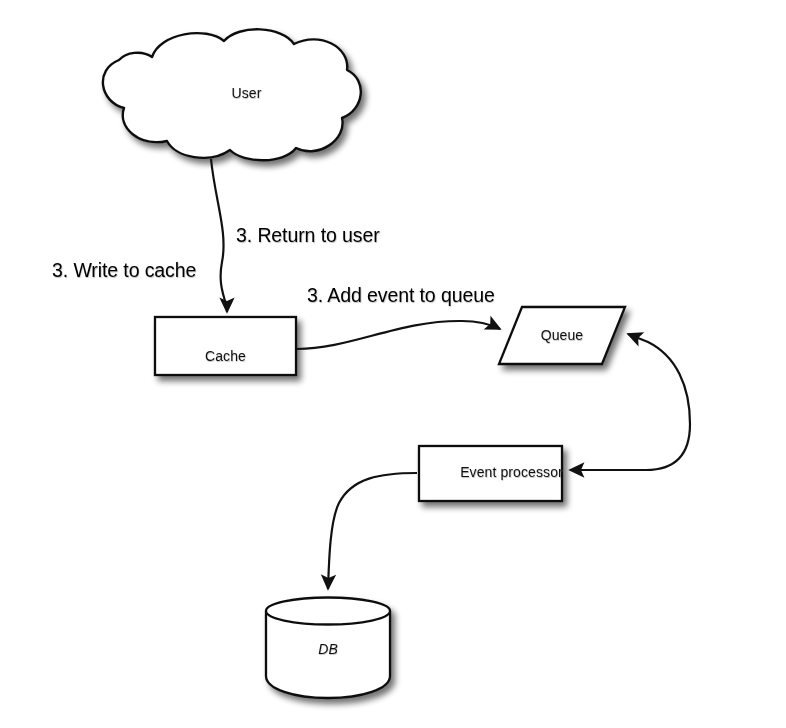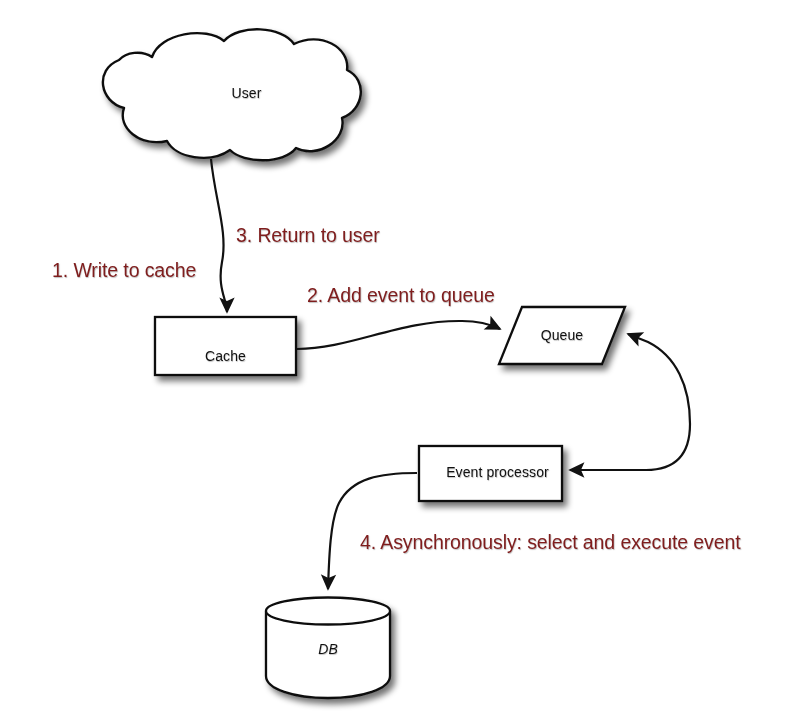--- a/index.html
+++ b/index.html
@@ -35,21 +35,21 @@
     color: #111111;
     text-align: center;
     white-space: nowrap;
     letter-spacing: 0.1px;
     text-shadow: 0.6px 0.6px 0.8px rgba(120,120,120,0.45);
   }
   .step-label {
     position: absolute;
     font-family: "Liberation Sans", sans-serif;
     font-size: 19.5px;
-    color: #7f1d1d;
+    color: #000000;
     white-space: nowrap;
     letter-spacing: -0.1px;
     text-shadow: 0.7px 0.7px 0.9px rgba(130,130,130,0.5);
   }
 </style>
 </head>
 <body>
 
 <div id="diagram-root">
 
@@ -117,25 +117,24 @@
   </svg>
 
   <div class="node-label" style="left:155px; top:339px; width:141px;"></div>
 
   <div class="node-label" style="left:124px; top:85px; width:245px;">User</div>
 
   <div class="node-label" style="left:155px; top:348px; width:141px;">Cache</div>
 
   <div class="node-label" style="left:499px; top:327px; width:126px;text-align:center;">Queue</div>
 
-  <div class="node-label" style="left:426px; top:464px; width:143px;">Event processor</div>
+  <div class="node-label" style="left:440px; top:464px; width:143px;">Event processor</div>
 
   <div class="node-label" style="left:266px; top:641px; width:124px;font-style:italic;">DB</div>
 
-  <div class="step-label" style="left:52px; top:259px;">1. Write to cache</div>
+  <div class="step-label" style="left:52px; top:259px;">3. Write to cache</div>
 
-  <div class="step-label" style="left:307px; top:284px;">2. Add event to queue</div>
+  <div class="step-label" style="left:307px; top:284px;">3. Add event to queue</div>
 
   <div class="step-label" style="left:236px; top:224px;">3. Return to user</div>
 
-  <div class="step-label" style="left:360px; top:531px;">4. Asynchronously: select and execute event</div>
 
 </div>
 
 </body></html>

